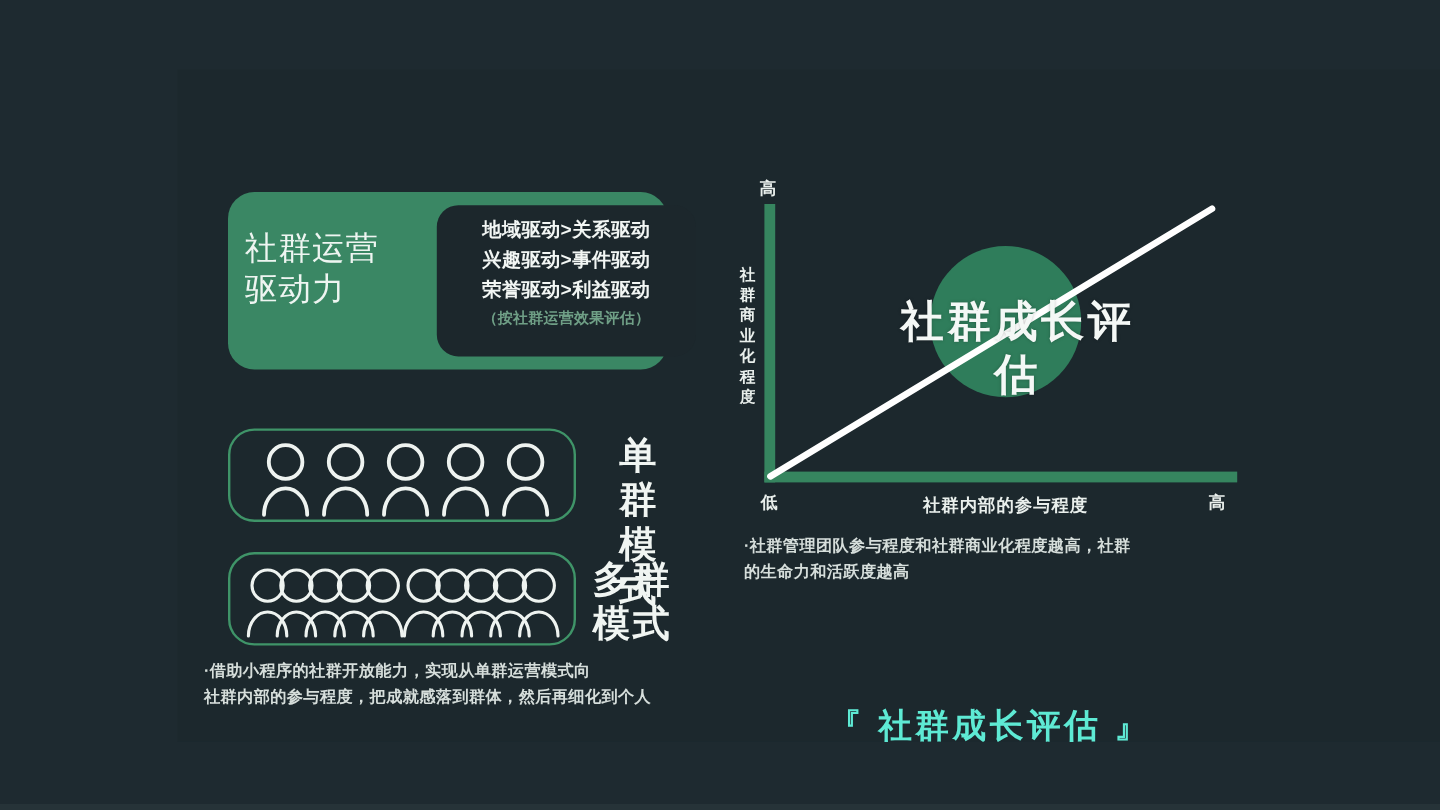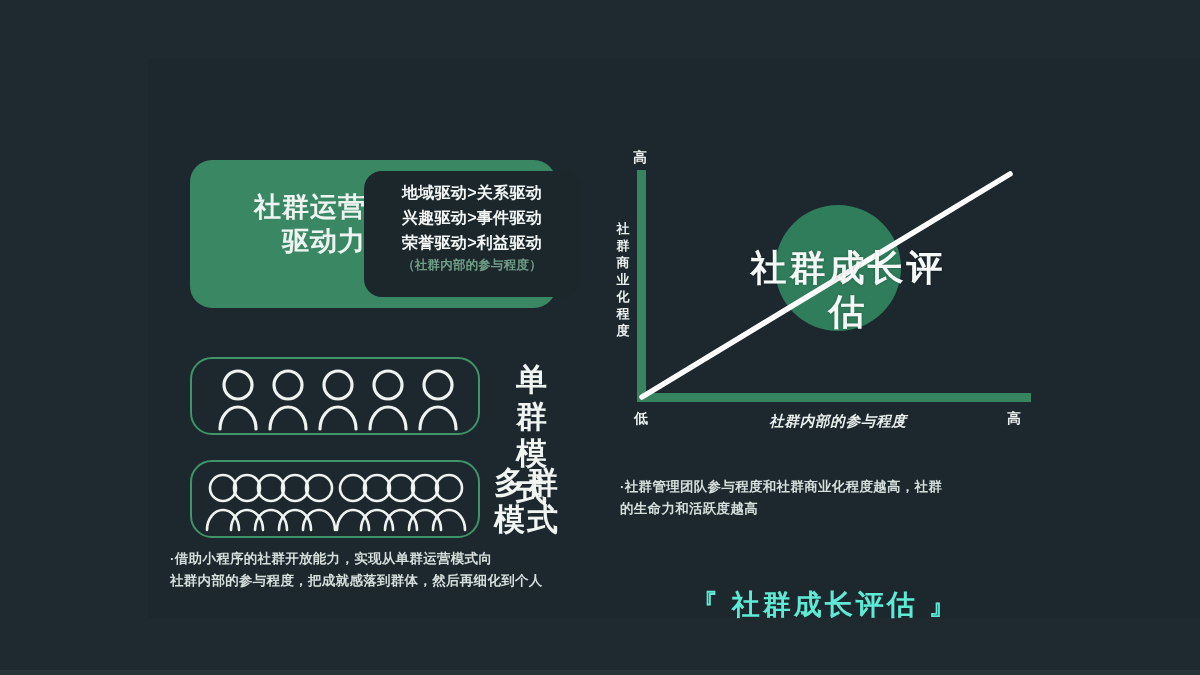--- a/index.html
+++ b/index.html
@@ -48,25 +48,25 @@
     height: 148px;
     background: #3a8764;
     border-radius: 22px;
     box-sizing: border-box;
   }
   .driver-title {
     position: absolute;
     left: 14px;
     top: 30px;
     width: 162px;
-    text-align: right;
+    text-align: left;
     color: #eef5f1;
     font-size: 27px;
     line-height: 34px;
-    font-weight: 700;
+    font-weight: 400;
     letter-spacing: 1px;
     white-space: pre-line;
   }
   .driver-inner {
     position: absolute;
     left: 174px;
     top: 11px;
     width: 216px;
     height: 126px;
     background: #1c272c;
@@ -172,21 +172,20 @@
   .xlabel {
     position: absolute;
     left: 140px;
     top: 264px;
     width: 200px;
     text-align: center;
     color: #e9efec;
     font-size: 14.5px;
     font-weight: 700;
     letter-spacing: 0.8px;
-    font-style: italic;
   }
   .trend-line {
     position: absolute;
     left: 0;
     top: 0;
     width: 450px;
     height: 292px;
     pointer-events: none;
   }
   .bubble {
@@ -230,21 +229,21 @@
   <div class="bottom-strip"></div>
 
   <div class="driver-panel">
     <div class="driver-title">社群运营
 驱动力</div>
 
     <div class="driver-inner">
       <div class="driver-line">地域驱动&gt;关系驱动</div>
       <div class="driver-line">兴趣驱动&gt;事件驱动</div>
       <div class="driver-line">荣誉驱动&gt;利益驱动</div>
-      <div class="driver-note">（社群内部的参与程度）</div>
+      <div class="driver-note">（按社群运营效果评估）</div>
     </div>
   </div>
 
   <div class="mode-row" style="left:190px; top:357px; width:390px; height:82px;">
     <div class="mode-box" style="width:290px; height:78px;">
       <svg width="286" height="74" viewBox="0 0 286 74">
         <g fill="none" stroke="#eef3f0" stroke-width="3.2" stroke-linecap="round">
           <g transform="translate(26,10)">
             <circle cx="20" cy="16" r="14"></circle>
             <path d="M2 60 a18 22 0 0 1 36 0"></path>
@@ -348,18 +347,18 @@
     </svg>
 
     <div class="bubble-label">社群成长评估</div>
 
     <div class="axis-tick-label" style="left:36px; top:262px;">低</div>
     <div class="axis-tick-label" style="left:409px; top:262px;">高</div>
 
     <div class="xlabel">社群内部的参与程度</div>
   </div>
 
-  <div class="note" style="left:620px; top:476px; width:420px;">·社群管理团队参与程度和社群商业化程度越高，社群
+  <div class="note" style="left:620px; top:444px; width:420px;">·社群管理团队参与程度和社群商业化程度越高，社群
 的生命力和活跃度越高</div>
 
   <div class="footer-title" style="left:690px; top:546px;">『 社群成长评估 』</div>
 
 </div>
 
 </body></html>

